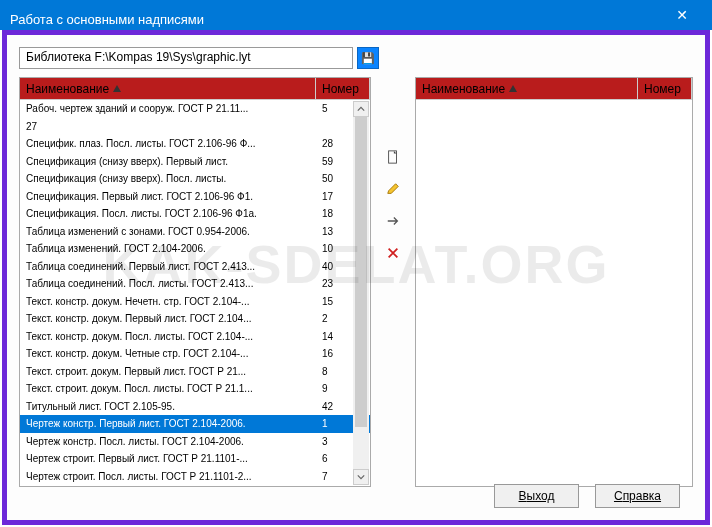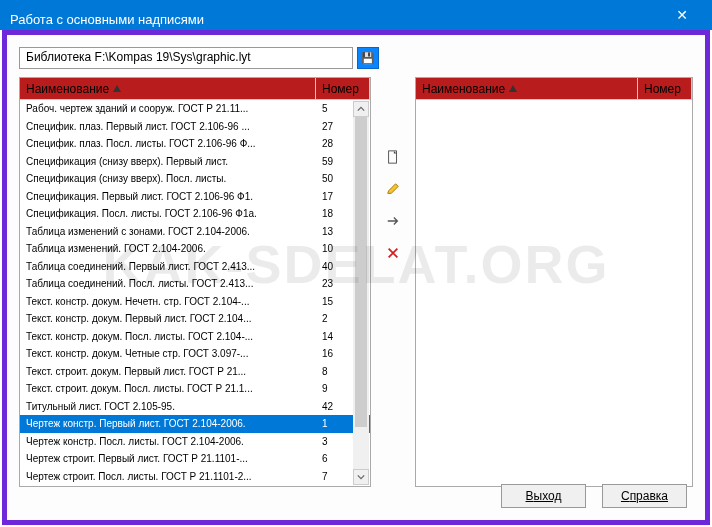--- a/index.html
+++ b/index.html
@@ -164,21 +164,21 @@
   width: 22px;
   height: 22px;
   display: flex;
   align-items: center;
   justify-content: center;
   border: 1px solid transparent;
 }
 .tbtn svg { width: 14px; height: 14px; }
 .bottom {
   position: absolute;
-  right: 18px; bottom: 12px;
+  right: 25px; bottom: 12px;
   display: flex;
   gap: 16px;
 }
 .btn {
   min-width: 85px;
   height: 24px;
   border: 1px solid #999;
   background: #f0f0f0;
   font-size: 12px;
   padding: 0 10px;
@@ -227,21 +227,20 @@
         <div class="col col-num">
           <span>Номер</span>
         </div>
       </div>
       <div class="rows" id="left-rows">
           <div class="row">
             <div class="c1">Рабоч. чертеж зданий и сооруж. ГОСТ Р 21.11...</div>
             <div class="c2">5</div>
           </div>
           <div class="row">
-            <div class="c1">Специфик. плаз. Первый лист. ГОСТ 2.106-96 ...</div>
             <div class="c2">27</div>
           </div>
           <div class="row">
             <div class="c1">Специфик. плаз. Посл. листы. ГОСТ 2.106-96 Ф...</div>
             <div class="c2">28</div>
           </div>
           <div class="row">
             <div class="c1">Спецификация (снизу вверх). Первый лист.</div>
             <div class="c2">59</div>
           </div>
@@ -251,21 +250,21 @@
           </div>
           <div class="row">
             <div class="c1">Спецификация. Первый лист. ГОСТ 2.106-96 Ф1.</div>
             <div class="c2">17</div>
           </div>
           <div class="row">
             <div class="c1">Спецификация. Посл. листы. ГОСТ 2.106-96 Ф1а.</div>
             <div class="c2">18</div>
           </div>
           <div class="row">
-            <div class="c1">Таблица изменений с зонами. ГОСТ 2.104-2006.</div>
+            <div class="c1">Таблица изменений с зонами. ГОСТ 0.954-2006.</div>
             <div class="c2">13</div>
           </div>
           <div class="row">
             <div class="c1">Таблица изменений. ГОСТ 2.104-2006.</div>
             <div class="c2">10</div>
           </div>
           <div class="row">
             <div class="c1">Таблица соединений. Первый лист. ГОСТ 2.413...</div>
             <div class="c2">40</div>
           </div>
@@ -279,21 +278,21 @@
           </div>
           <div class="row">
             <div class="c1">Текст. констр. докум. Первый лист. ГОСТ 2.104...</div>
             <div class="c2">2</div>
           </div>
           <div class="row">
             <div class="c1">Текст. констр. докум. Посл. листы. ГОСТ 2.104-...</div>
             <div class="c2">14</div>
           </div>
           <div class="row">
-            <div class="c1">Текст. констр. докум. Четные стр. ГОСТ 3.097-...</div>
+            <div class="c1">Текст. констр. докум. Четные стр. ГОСТ 2.104-...</div>
             <div class="c2">16</div>
           </div>
           <div class="row">
             <div class="c1">Текст. строит. докум. Первый лист. ГОСТ Р 21...</div>
             <div class="c2">8</div>
           </div>
           <div class="row">
             <div class="c1">Текст. строит. докум. Посл. листы. ГОСТ Р 21.1...</div>
             <div class="c2">9</div>
           </div>

